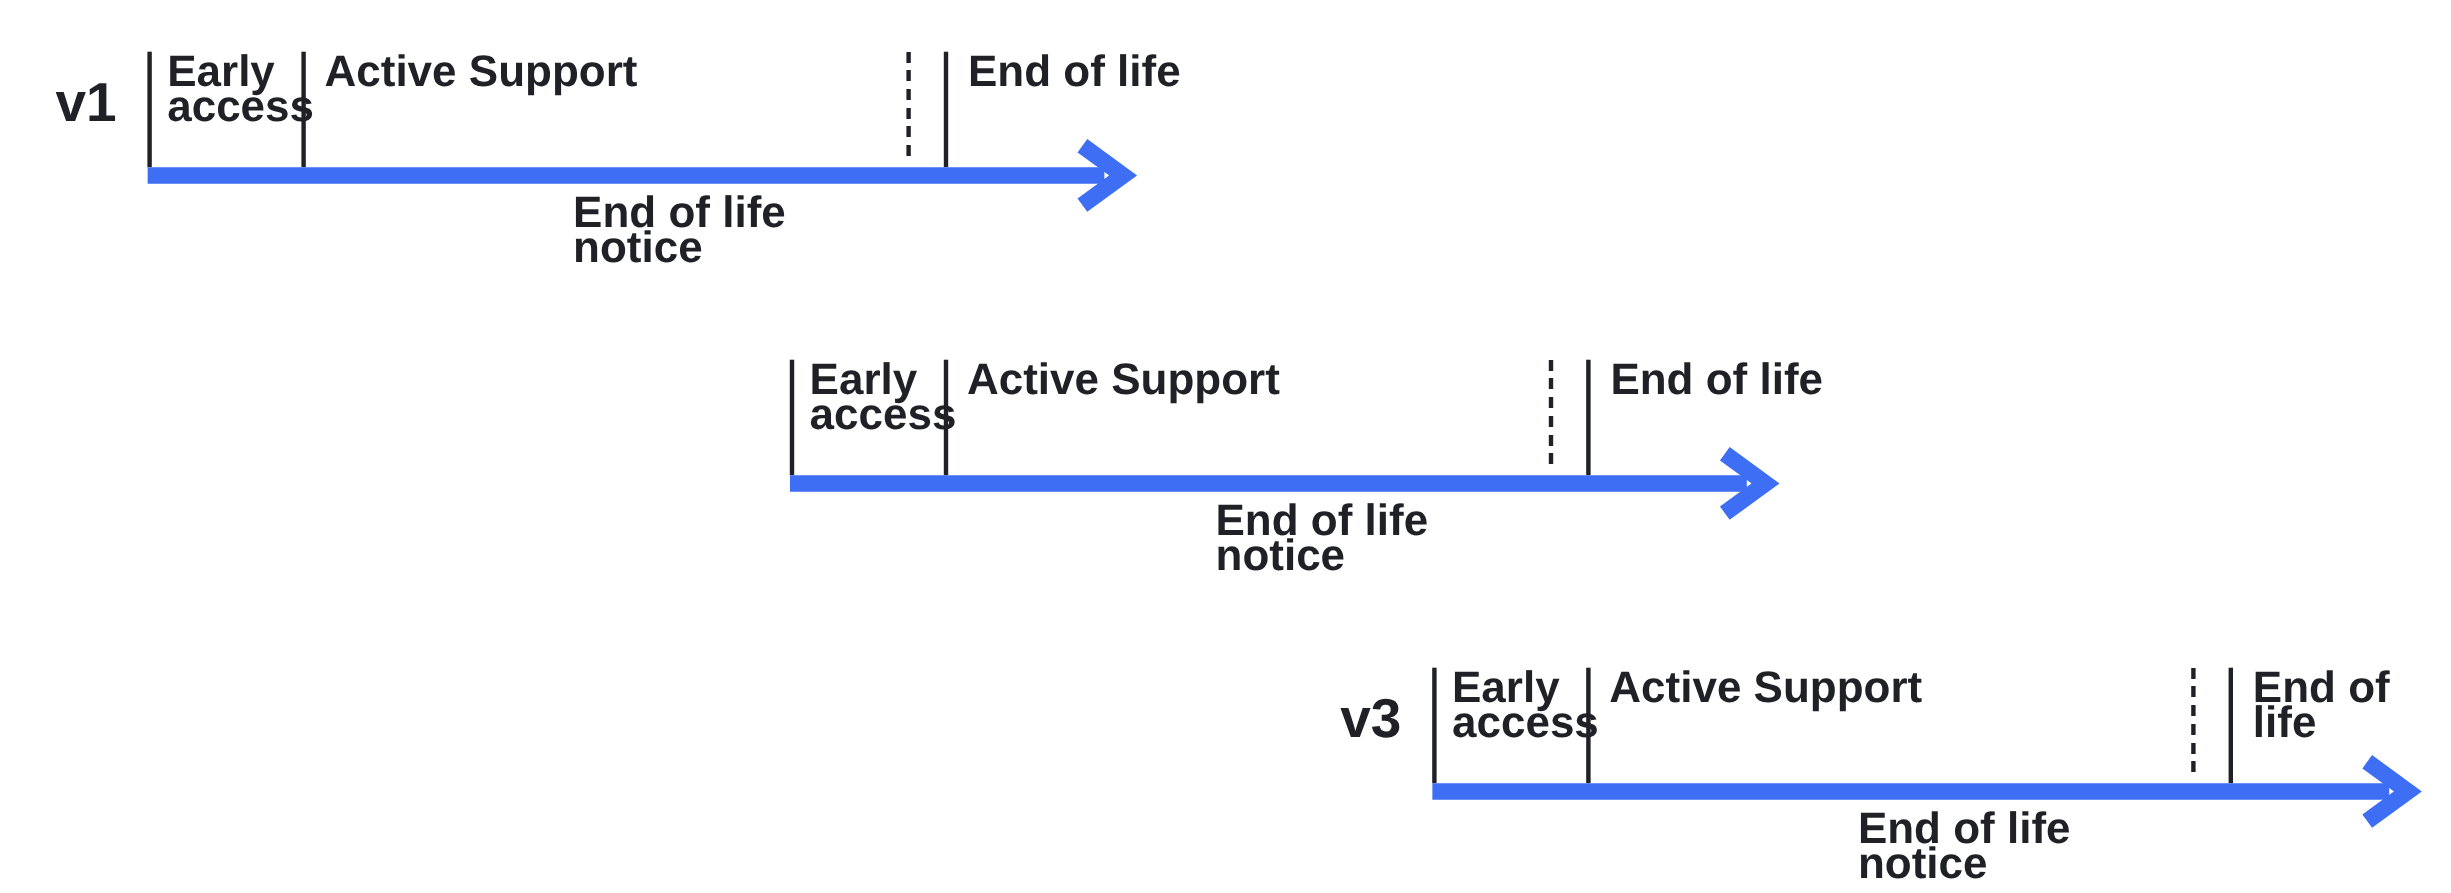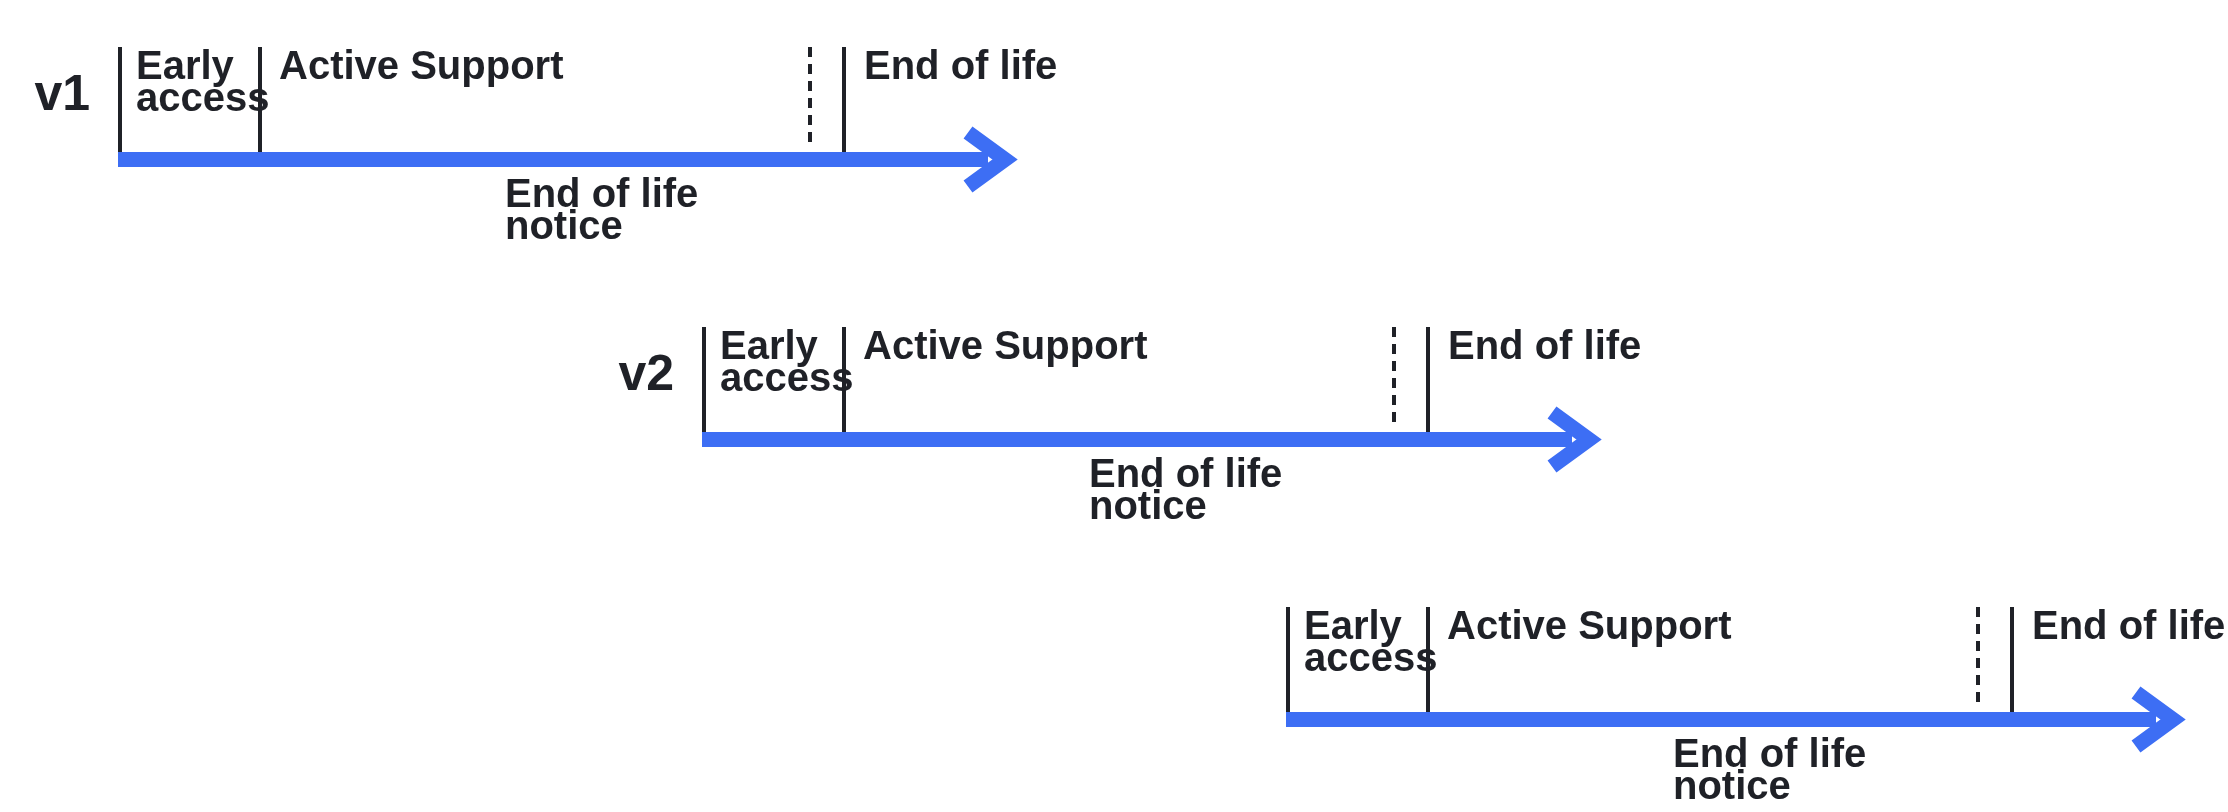--- a/index.html
+++ b/index.html
@@ -10,21 +10,21 @@
   html,body{margin:0;padding:0;background:var(--background);}
   .canvas{
     position:relative;
     width:2228px;height:812px;
     background:var(--background);
     font-family:"Liberation Sans", sans-serif;
     font-weight:700;
     color:var(--text);
     overflow:hidden;
   }
-  .row{position:absolute;inset:0;}
+  .row{position:absolute;inset:0;margin-left:16px;}
   .row-1{--x0:118px;--bar-top:152px;}
   .row-2{--x0:702px;--bar-top:432px;}
   .row-3{--x0:1286px;--bar-top:712px;}
 
   .version{
     position:absolute;
     left:calc(var(--x0) - 248px);
     top:calc(var(--bar-top) - 84px);
     width:220px;
     text-align:right;
@@ -85,37 +85,37 @@
     <div class="label active">Active Support</div>
     <div class="label eol">End of life</div>
     <div class="label notice">End of life notice</div>
     <svg class="arrow" width="900" height="73" viewBox="0 0 900 73">
       <line x1="0" y1="36.5" x2="870" y2="36.5" stroke="currentColor" stroke-width="15"></line>
       <polyline points="850,9.5 887,36.5 850,63.5" fill="none" stroke="currentColor" stroke-width="15" stroke-linejoin="miter" stroke-linecap="butt"></polyline>
     </svg>
   </div>
 
   <div class="row row-2">
-    <div class="version">v2</div>
     <div class="tick t1"></div>
     <div class="tick t2"></div>
     <div class="tick t-dashed"></div>
     <div class="tick t-eol"></div>
     <div class="label early">Early
 access</div>
     <div class="label active">Active Support</div>
     <div class="label eol">End of life</div>
     <div class="label notice">End of life notice</div>
     <svg class="arrow" width="900" height="73" viewBox="0 0 900 73">
       <line x1="0" y1="36.5" x2="870" y2="36.5" stroke="currentColor" stroke-width="15"></line>
       <polyline points="850,9.5 887,36.5 850,63.5" fill="none" stroke="currentColor" stroke-width="15" stroke-linejoin="miter" stroke-linecap="butt"></polyline>
     </svg>
   </div>
 
   <div class="row row-3">
+    <div class="version">v3</div>
     <div class="tick t1"></div>
     <div class="tick t2"></div>
     <div class="tick t-dashed"></div>
     <div class="tick t-eol"></div>
     <div class="label early">Early
 access</div>
     <div class="label active">Active Support</div>
     <div class="label eol">End of life</div>
     <div class="label notice">End of life notice</div>
     <svg class="arrow" width="900" height="73" viewBox="0 0 900 73">

